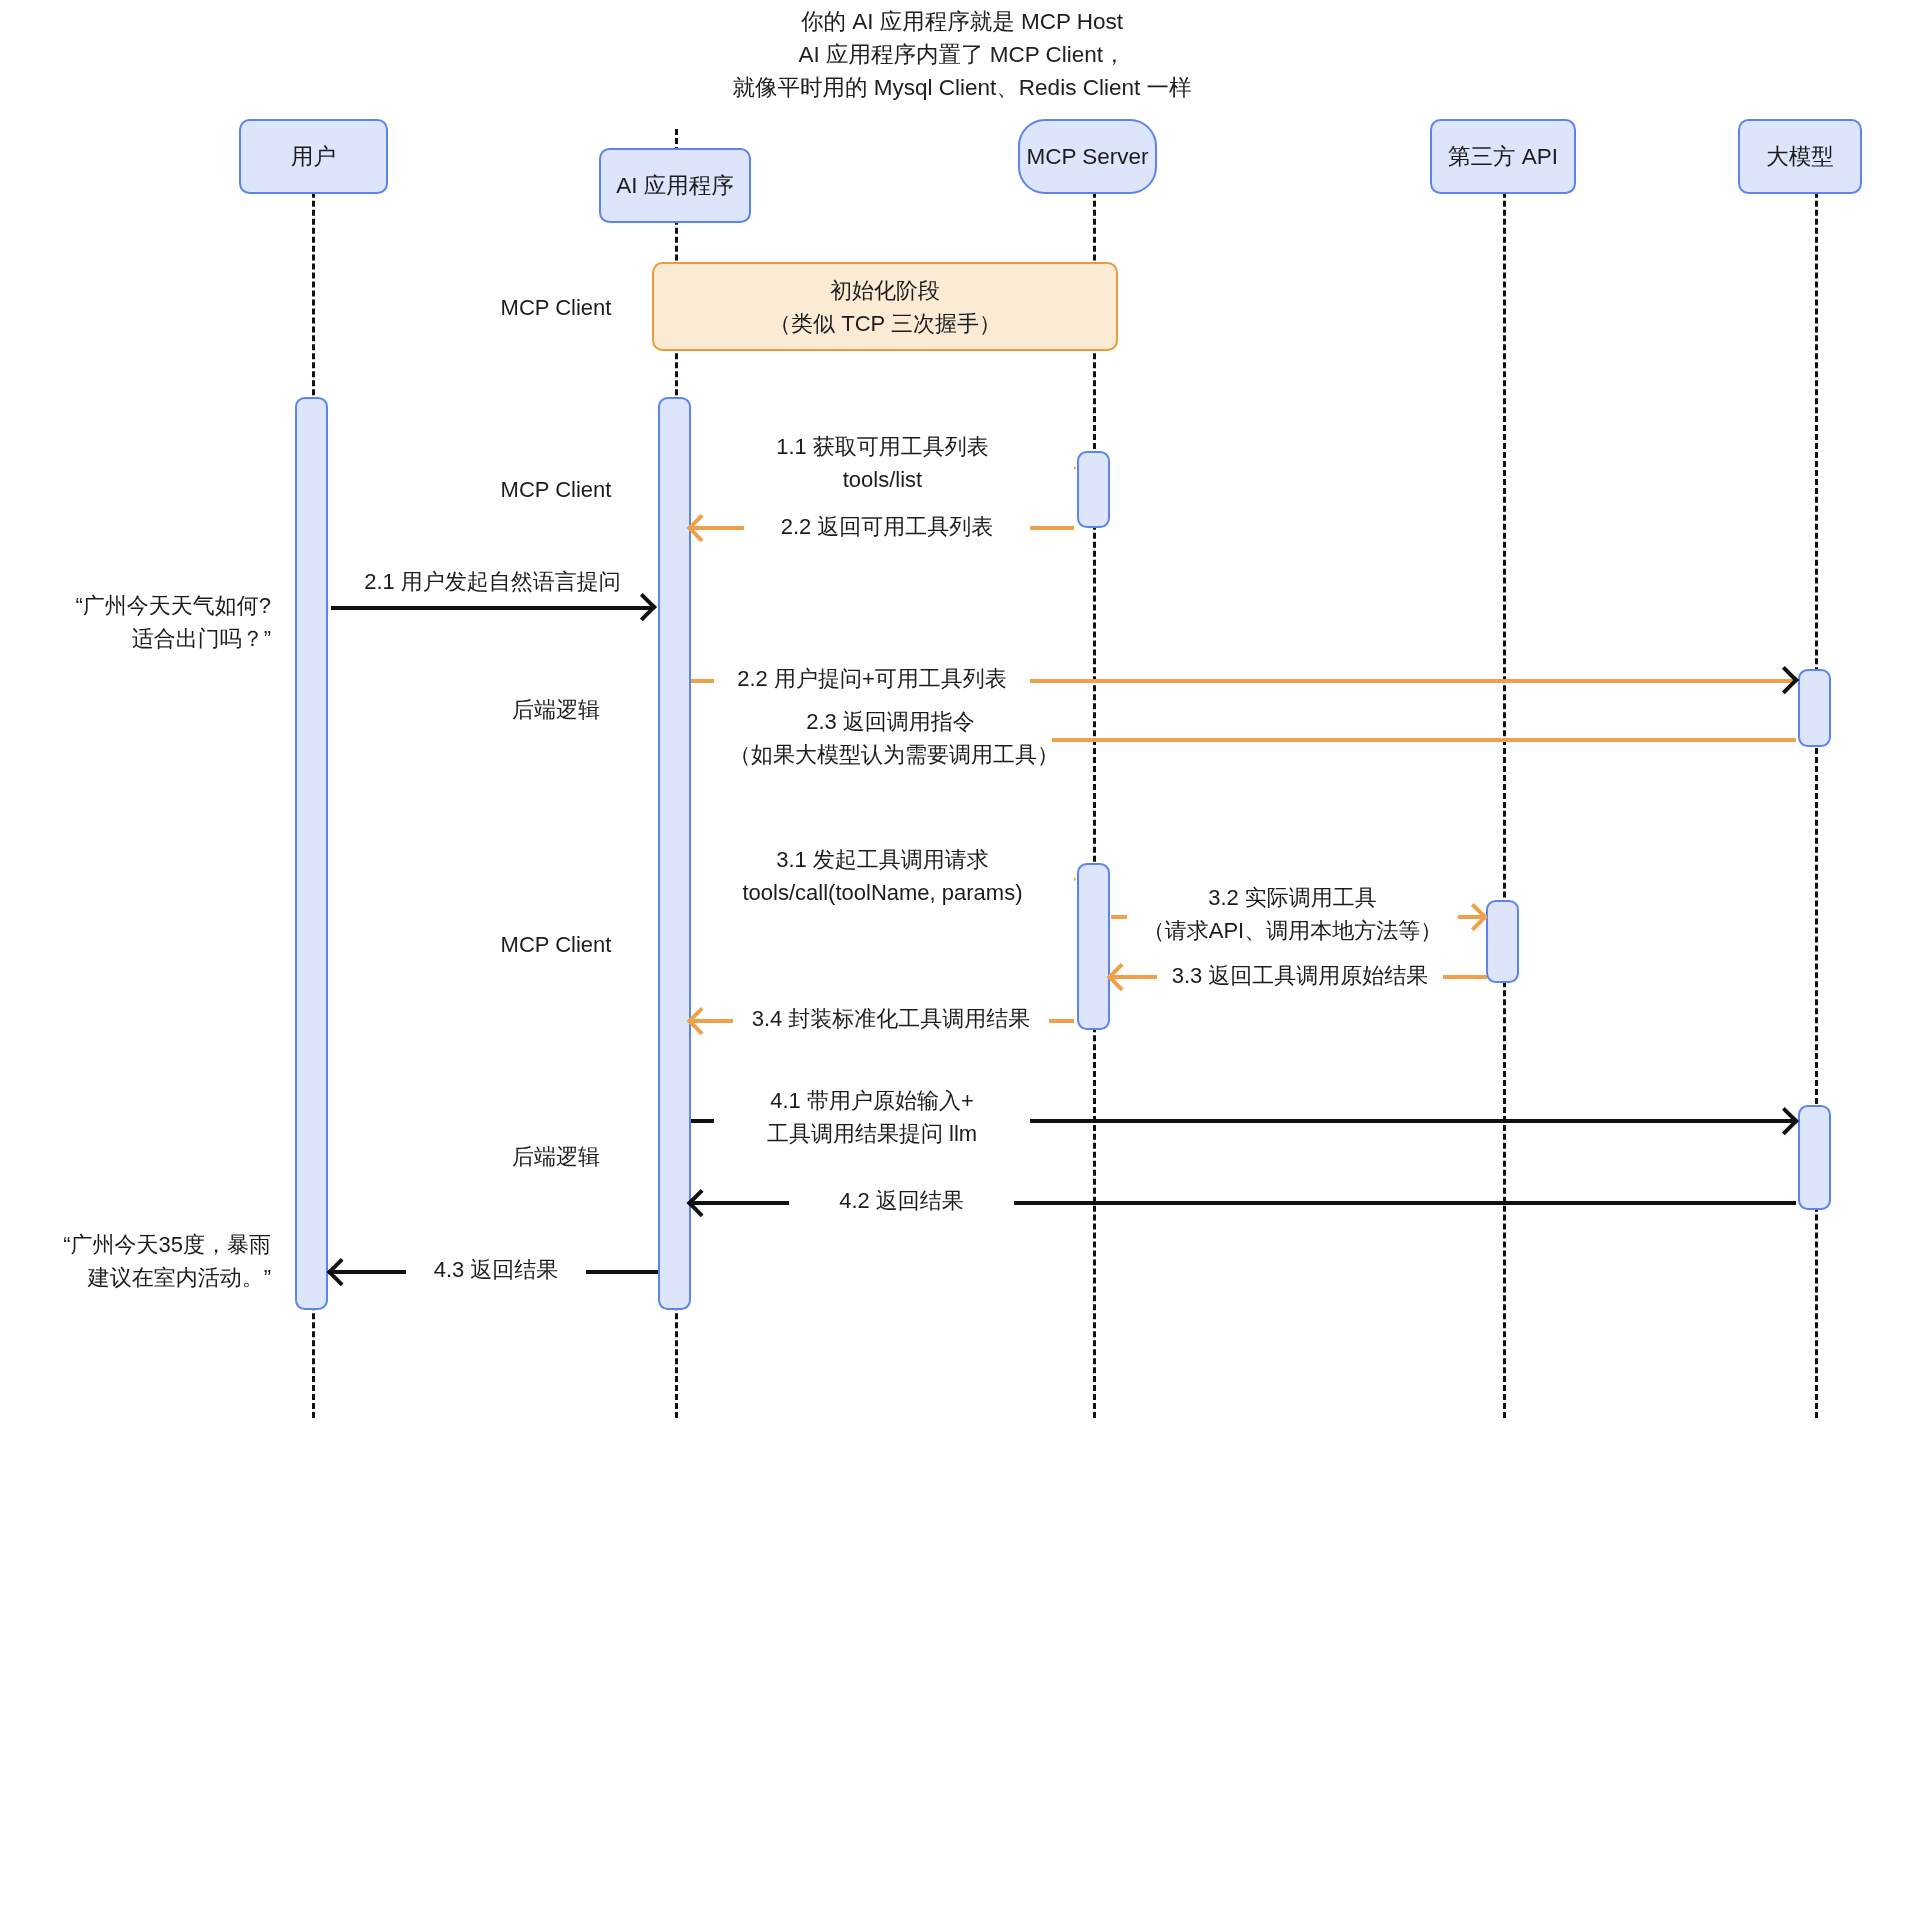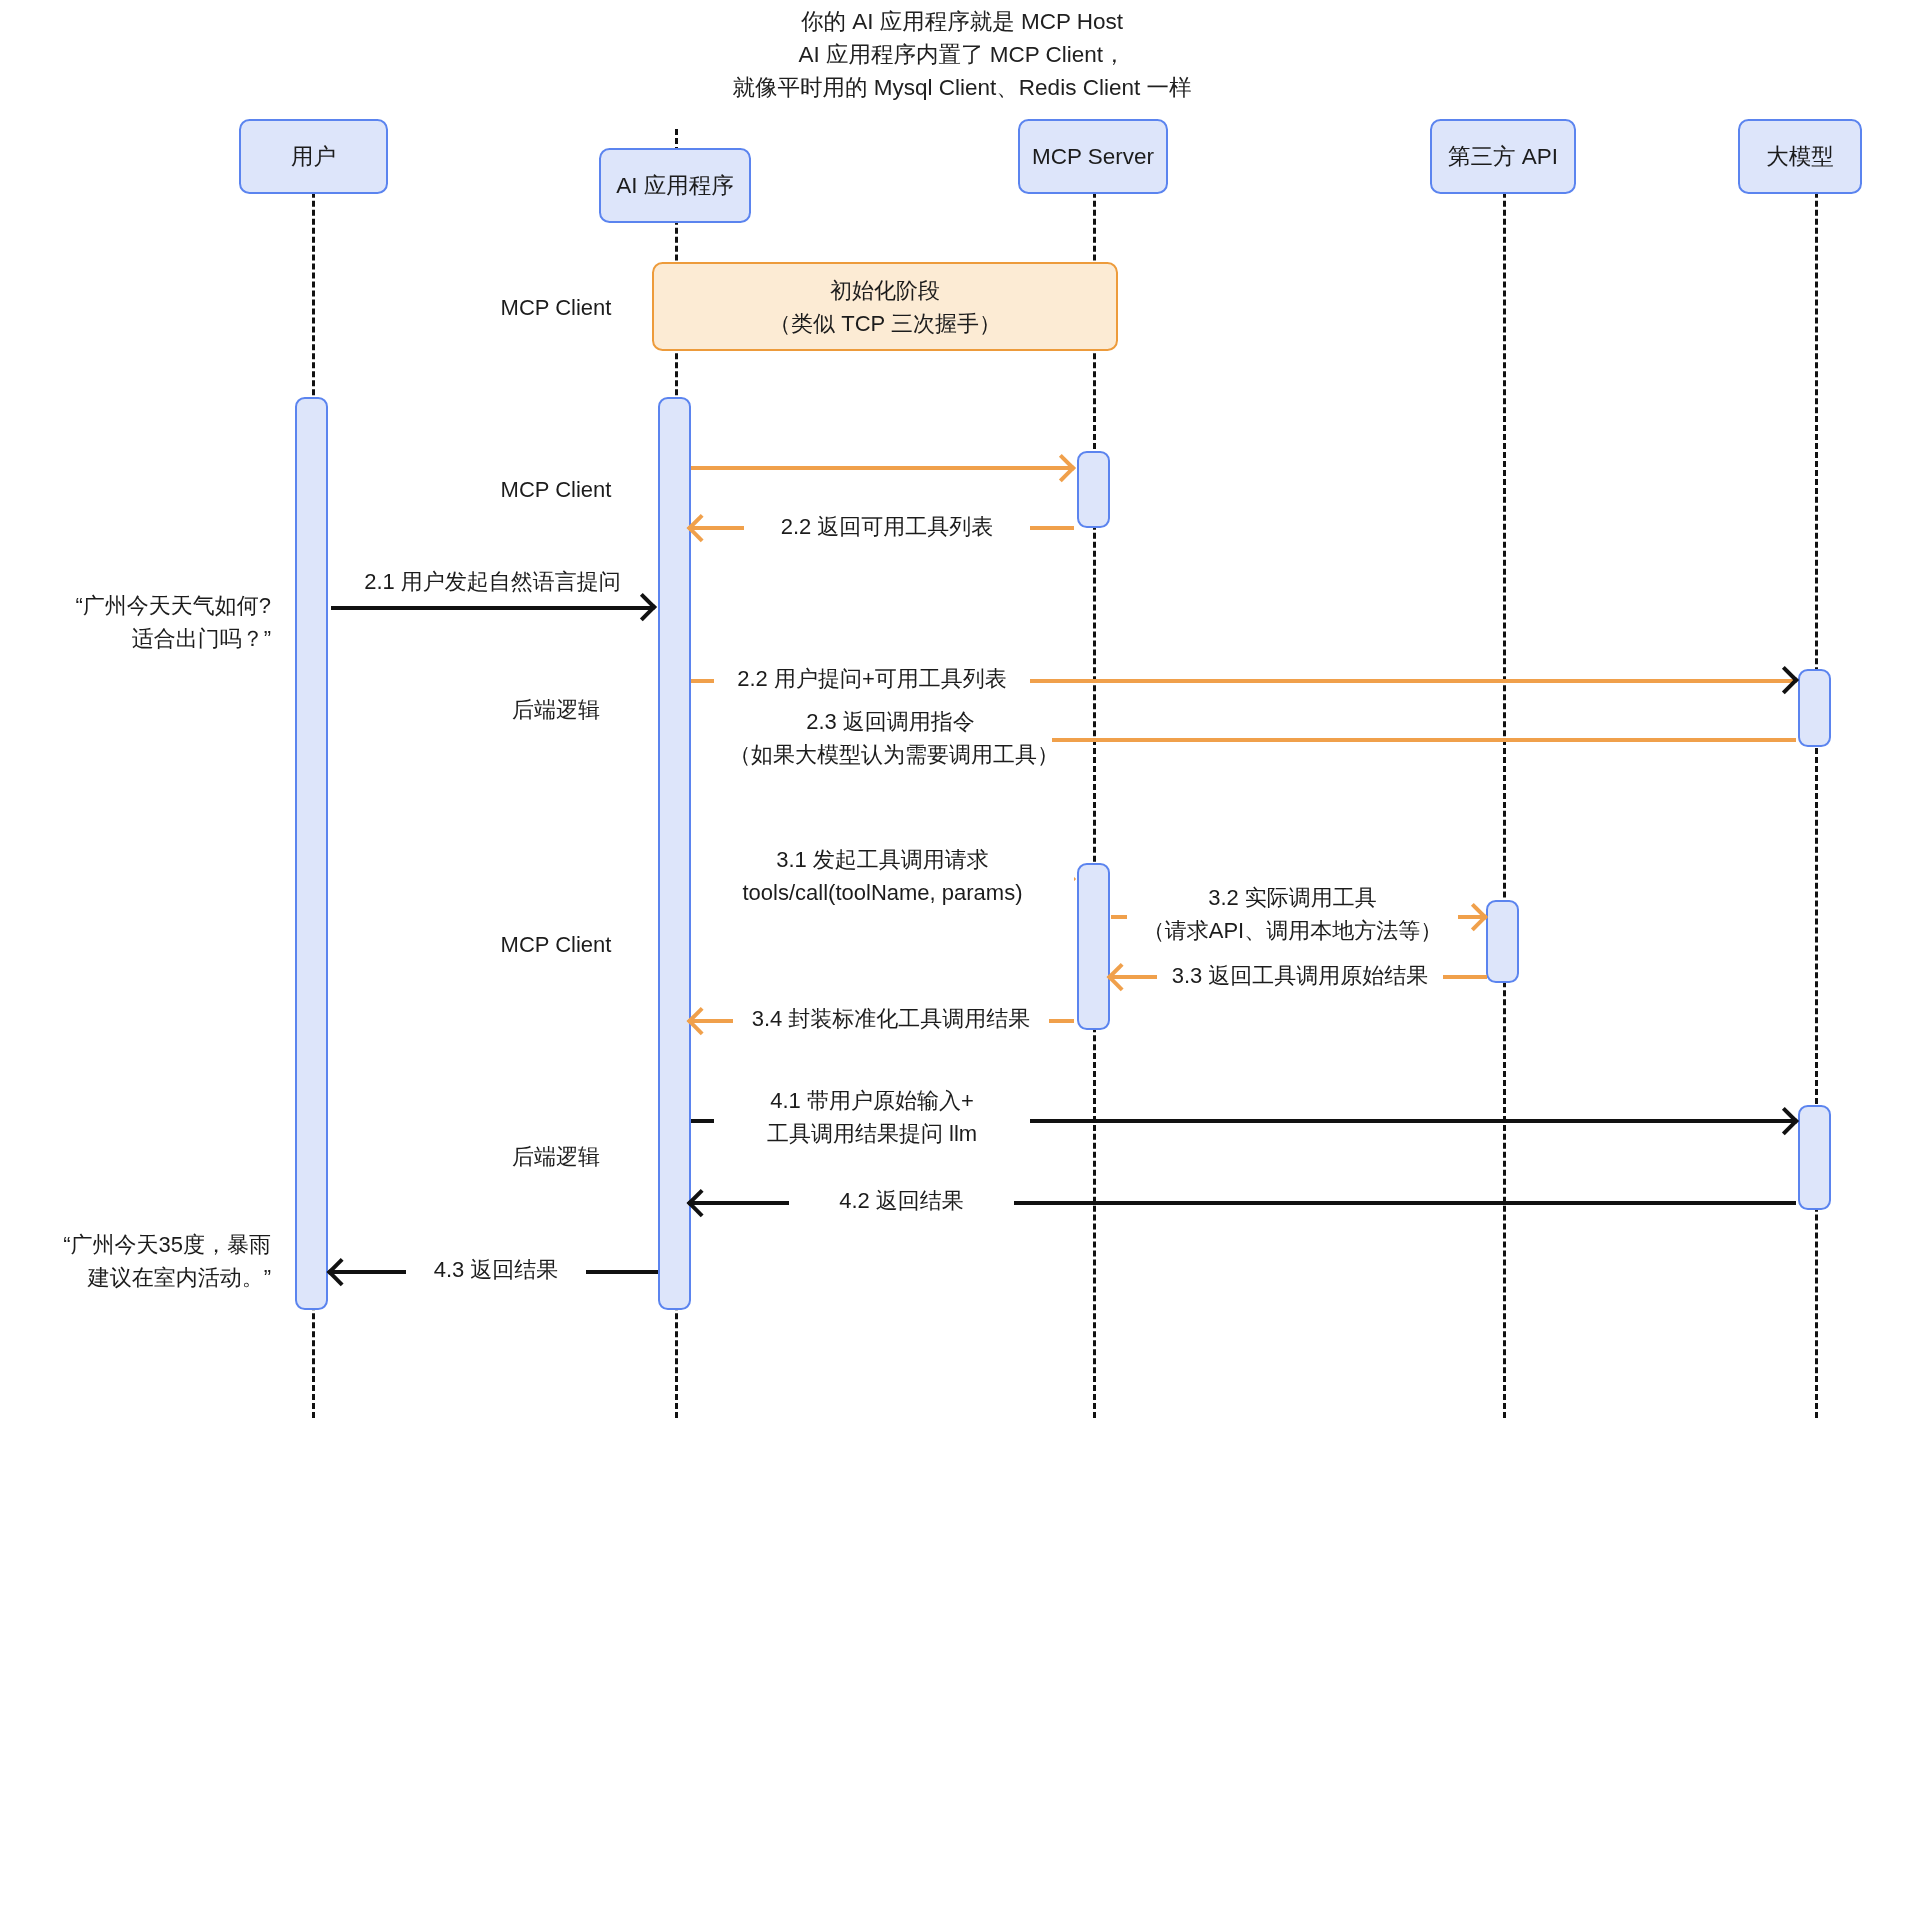--- a/index.html
+++ b/index.html
@@ -143,21 +143,21 @@
   <div class="abs lifeline" style="left:312px;"></div>
   <div class="abs lifeline" style="left:675px;"></div>
   <div class="abs lifeline" style="left:1093px;"></div>
   <div class="abs lifeline" style="left:1503px;"></div>
   <div class="abs lifeline" style="left:1815px;"></div>
 
   <div class="abs participant" style="left:239px;  top:119px; width:149px;">用户</div>
 
   <div class="abs participant" style="left:599px;  top:119px; width:152px;margin-top:29px;">AI 应用程序</div>
 
-  <div class="abs participant" style="left:1018px; top:119px; width:150px;">MCP Server</div>
+  <div class="abs participant" style="left:1018px; top:119px; width:139px;border-radius:27px;">MCP Server</div>
 
   <div class="abs participant" style="left:1430px; top:119px; width:146px;">第三方 API</div>
 
   <div class="abs participant" style="left:1738px; top:119px; width:124px;">大模型</div>
 
   <div class="abs" id="init-block" style="left:652px; top:262px; width:466px; height:89px;">
     <div>初始化阶段</div>
     <div>（类似 TCP 三次握手）</div>
   </div>
 
@@ -186,20 +186,22 @@
   <div class="abs stage-label" style="left:451px; top:1142px; width:210px;">后端逻辑</div>
 
   <div class="abs side-quote" style="left:15px; top:589px; width:256px;">“广州今天天气如何?
 适合出门吗？”</div>
 
   <div class="abs side-quote" style="left:15px; top:1228px; width:256px;">“广州今天35度，暴雨
 建议在室内活动。”</div>
 
   <div class="abs msg-line orange" style="left:691px; top:466px; width:383px;"></div>
   <div class="abs arrowhead right orange" style="left:1052px; top:458px;"></div>
+  <div class="abs msg-label" style="left:691px; top:430px; width:383px; background:#ffffff;">1.1 获取可用工具列表
+tools/list</div>
 
   <div class="abs msg-line orange" style="left:691px; top:526px; width:383px;"></div>
   <div class="abs arrowhead left orange" style="left:691px; top:518px;"></div>
   <div class="abs msg-label" style="left:744px; top:510px; width:286px; background:#ffffff;">2.2 返回可用工具列表</div>
 
   <div class="abs msg-line black" style="left:331px; top:606px; width:323px;"></div>
   <div class="abs arrowhead right black" style="left:633px; top:597px;"></div>
   <div class="abs msg-label" style="left:346px; top:565px; width:293px; background:#ffffff;">2.1 用户发起自然语言提问</div>
 
   <div class="abs msg-line orange" style="left:691px; top:679px; width:1105px;"></div>

